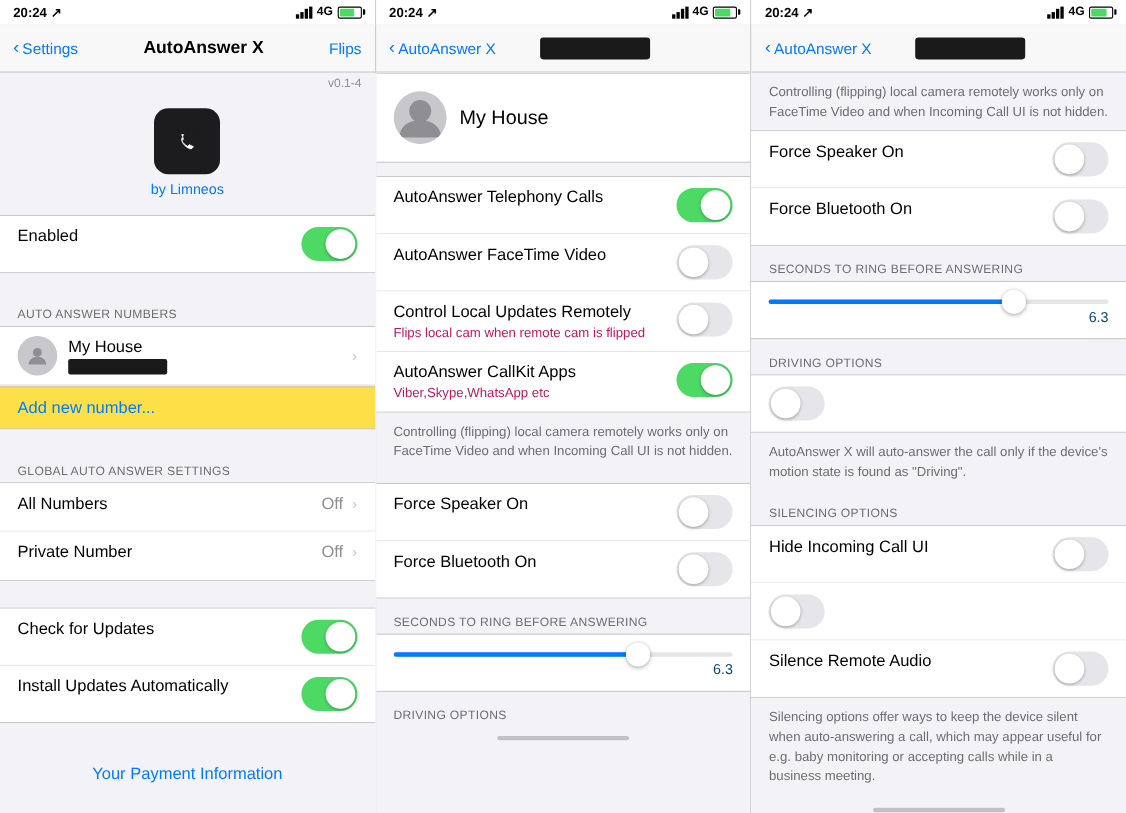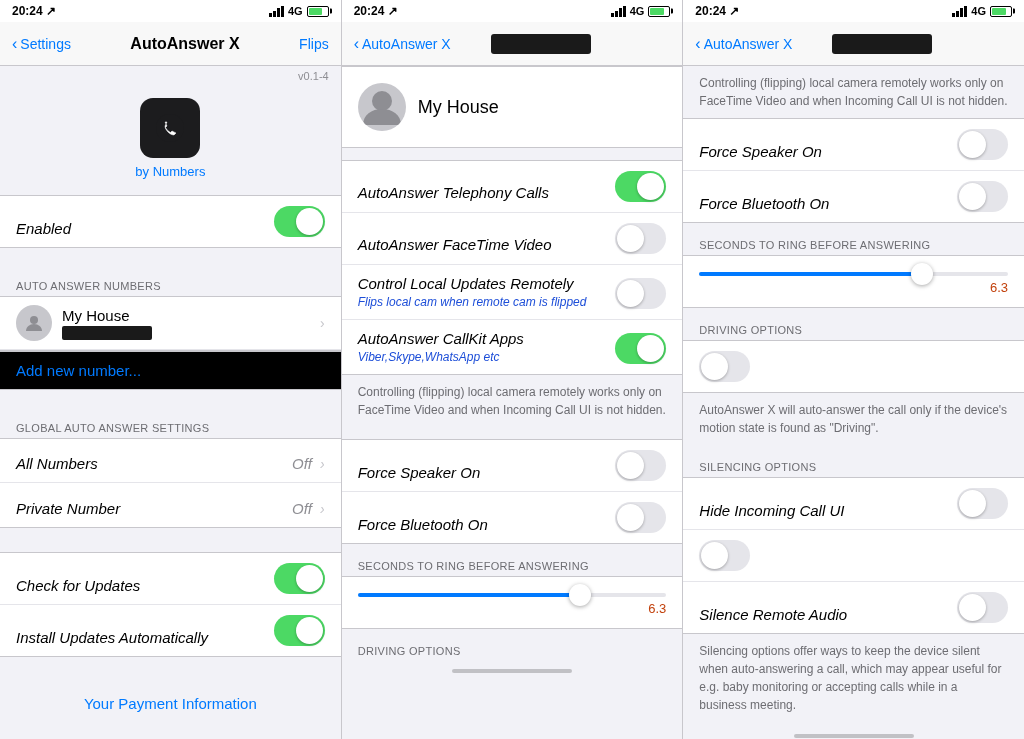--- a/index.html
+++ b/index.html
@@ -149,30 +149,29 @@
     .group-label {
       font-size: 11px;
       font-weight: 400;
       color: #6d6d72;
       text-transform: uppercase;
       padding: 8px 16px 4px;
       letter-spacing: 0.3px;
     }
     .settings-row {
       display: flex;
-      align-items: flex-end;
+      align-items: flex-start;
       padding: 10px 16px;
       border-bottom: 1px solid #e5e5ea;
       background: #fff;
       min-height: 44px;
-      font-style: italic;
     }
     .settings-row:last-child { border-bottom: none; }
     .row-label { flex: 1; font-size: 15px; color: #000; }
-    .row-sublabel { font-size: 12px; color: #1d4ed8; margin-top: 2px; }
+    .row-sublabel { font-size: 12px; color: #be185d; margin-top: 2px; }
     .row-value { font-size: 15px; color: #8e8e93; margin-right: 8px; }
     .row-chevron { color: #c7c7cc; font-size: 14px; }
 
     
     .toggle {
       width: 51px;
       height: 31px;
       border-radius: 16px;
       position: relative;
       flex-shrink: 0;
@@ -221,21 +220,21 @@
       height: 14px;
       border-radius: 2px;
       display: block;
       margin-top: 2px;
     }
 
     .add-number {
       color: #007aff;
       font-size: 15px;
       padding: 10px 16px;
-      background: #000000;
+      background: #fde047;
       border-bottom: 1px solid #c8c7cc;
       border-top: 1px solid #c8c7cc;
       margin-top: 0;
     }
 
     
     .slider-row {
       padding: 8px 16px 12px;
       background: #fff;
     }
@@ -256,21 +255,21 @@
       position: absolute;
       width: 22px;
       height: 22px;
       background: #fff;
       border-radius: 50%;
       box-shadow: 0 1px 4px rgba(0,0,0,0.35);
       top: -9px;
     }
     .slider-value {
       font-size: 13px;
-      color: #c2410c;
+      color: #0c4a6e;
       text-align: right;
     }
     .section-header {
       font-size: 11px;
       font-weight: 400;
       color: #6d6d72;
       text-transform: uppercase;
       padding: 16px 16px 4px;
       letter-spacing: 0.3px;
     }
@@ -399,21 +398,21 @@
     </div>
     <div class="panel-content">
       <div class="version-text">v0.1-4</div>
       <div class="app-icon-section">
         <div class="app-icon">
           <svg viewBox="0 0 36 36" fill="none" xmlns="http://www.w3.org/2000/svg">
             <circle cx="18" cy="18" r="14" fill="#1c1c1e"></circle>
             <path d="M13 12c0 0 1 2 2 4l-1.5 1.5c1 2 3 4 5 5L20 21c2 1 4 2 4 2l-2 2c-4 0-9-5-9-9l2-4z" fill="white" stroke="white" stroke-width="0.5"></path>
           </svg>
         </div>
-        <span class="app-dev">by Numbers</span>
+        <span class="app-dev">by Limneos</span>
       </div>
 
       <div class="settings-group">
         <div class="settings-row">
           <span class="row-label">Enabled</span>
           <div class="toggle on">
               <div class="toggle-thumb"></div>
             </div>
         </div>
       </div>

